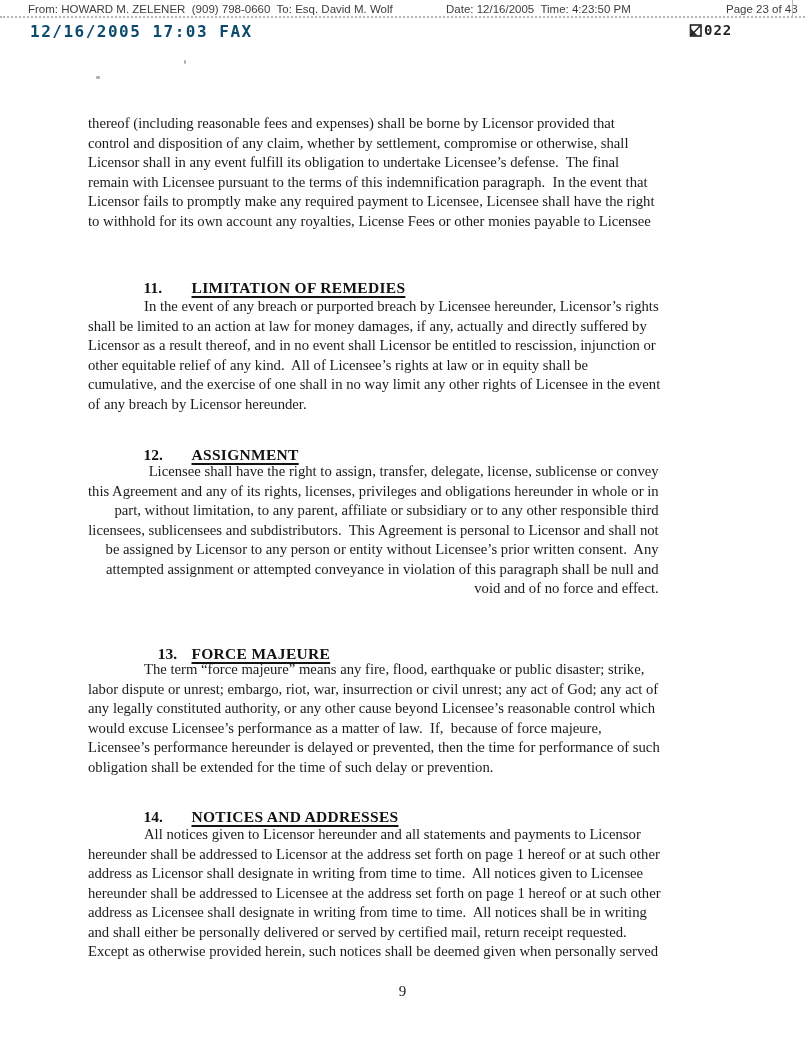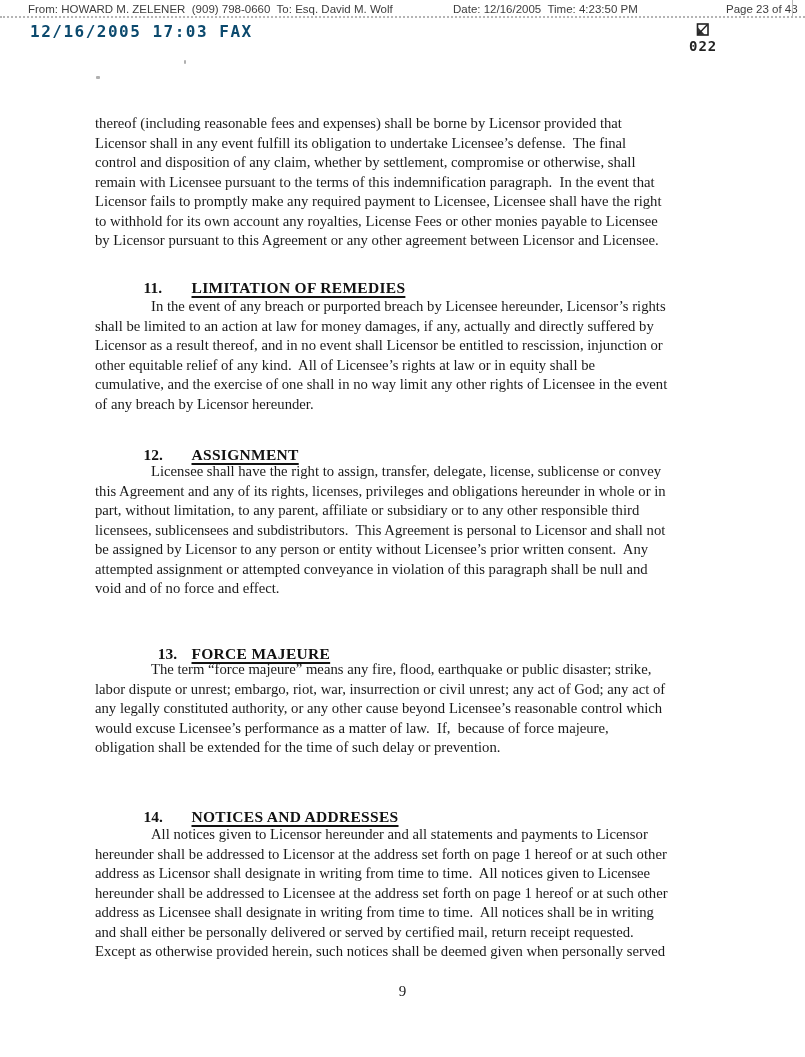--- a/index.html
+++ b/index.html
@@ -16,21 +16,21 @@
   
   .fax-header-row1 span {
     position: absolute;
     top: 3px;
     font-family: "Liberation Sans", sans-serif;
     font-size: 11.5px;
     color: #3d3d3d;
     white-space: pre;
   }
   .hdr-from { left: 28px; }
-  .hdr-date { left: 446px; margin-left: 7px; }
+  .hdr-date { left: 446px; }
   .hdr-page { left: 678px; margin-left: 48px; }
 
   .hdr-separator {
     position: absolute;
     top: 16px;
     left: 0;
     width: 805px;
     height: 0;
     border-top: 2px dotted #b4b4b4;
   }
@@ -54,21 +54,20 @@
     color: #0c4a6e;
     white-space: pre;
   }
   .fax-count {
     position: absolute;
     top: 22px;
     left: 689px;
     display: flex;
     align-items: center;
     gap: 1px;
-    flex-direction: column;
   }
   .fax-count svg { display: block; }
   .fax-count .num {
     font-family: "DejaVu Sans Mono", "Liberation Mono", monospace;
     font-size: 14px;
     font-weight: 600;
     letter-spacing: 1px;
     color: #222222;
   }
 
@@ -77,21 +76,20 @@
   .speck-1 { left: 184px; top: 60px; width: 2px; height: 4px; }
   .speck-2 { left: 96px;  top: 76px; width: 4px; height: 3px; }
 
   
   .para {
     position: absolute;
     left: 88px;
     font-size: 14.7px;
     line-height: 19.5px;
     color: #1a1a1a;
-    margin-left: 7px;
   }
   .para div { white-space: pre; }
   .para.indent-first div:first-child { text-indent: 56px; }
 
   .heading {
     position: absolute;
     left: 88px;
     font-size: 15.5px;
     line-height: 19px;
     font-weight: bold;
@@ -103,21 +101,21 @@
     text-decoration: underline;
     text-decoration-thickness: 1.5px;
     text-underline-offset: 3px;
     letter-spacing: 0.3px;
   }
 
   .intro      { top: 114px; }
   .heading-11 { top: 259px; }
   .para-11    { top: 297px; }
   .heading-12 { top: 426px; }
-  .para-12    { top: 462px; }
+  .para-12    { top: 462px; text-align: right; }
   .heading-13 { top: 625px; text-align: center; }
   .para-13    { top: 660px; }
   .heading-14 { top: 788px; }
   .para-14    { top: 825px; }
 
   .footer-page-num {
     position: absolute;
     top: 983px;
     left: 0;
     width: 805px;
@@ -150,26 +148,25 @@
       </svg>
     </span>
     <span class="num">022</span>
   </div>
 
   <div class="speck speck-1"></div>
   <div class="speck speck-2"></div>
 
   <div class="para intro">
       <div>thereof (including reasonable fees and expenses) shall be borne by Licensor provided that</div>
+      <div>control and disposition of any claim, whether by settlement, compromise or otherwise, shall</div>
       <div>Licensor shall in any event fulfill its obligation to undertake Licensee’s defense.  The final</div>
-      <div>control and disposition of any claim, whether by settlement, compromise or otherwise, shall</div>
       <div>remain with Licensee pursuant to the terms of this indemnification paragraph.  In the event that</div>
       <div>Licensor fails to promptly make any required payment to Licensee, Licensee shall have the right</div>
       <div>to withhold for its own account any royalties, License Fees or other monies payable to Licensee</div>
-      <div>by Licensor pursuant to this Agreement or any other agreement between Licensor and Licensee.</div>
     </div>
 
   <div class="heading heading-11">
     <span class="sec-num">11.</span><span class="sec-title">LIMITATION OF REMEDIES</span>
   </div>
   <div class="para indent-first para-11">
       <div>In the event of any breach or purported breach by Licensee hereunder, Licensor’s rights</div>
       <div>shall be limited to an action at law for money damages, if any, actually and directly suffered by</div>
       <div>Licensor as a result thereof, and in no event shall Licensor be entitled to rescission, injunction or</div>
       <div>other equitable relief of any kind.  All of Licensee’s rights at law or in equity shall be</div>
@@ -191,20 +188,21 @@
     </div>
 
   <div class="heading heading-13">
     <span class="sec-num">13.</span><span class="sec-title">FORCE MAJEURE</span>
   </div>
   <div class="para indent-first para-13">
       <div>The term “force majeure” means any fire, flood, earthquake or public disaster; strike,</div>
       <div>labor dispute or unrest; embargo, riot, war, insurrection or civil unrest; any act of God; any act of</div>
       <div>any legally constituted authority, or any other cause beyond Licensee’s reasonable control which</div>
       <div>would excuse Licensee’s performance as a matter of law.  If,  because of force majeure,</div>
+      <div>Licensee’s performance hereunder is delayed or prevented, then the time for performance of such</div>
       <div>obligation shall be extended for the time of such delay or prevention.</div>
     </div>
 
   <div class="heading heading-14">
     <span class="sec-num">14.</span><span class="sec-title">NOTICES AND ADDRESSES</span>
   </div>
   <div class="para indent-first para-14">
       <div>All notices given to Licensor hereunder and all statements and payments to Licensor</div>
       <div>hereunder shall be addressed to Licensor at the address set forth on page 1 hereof or at such other</div>
       <div>address as Licensor shall designate in writing from time to time.  All notices given to Licensee</div>

